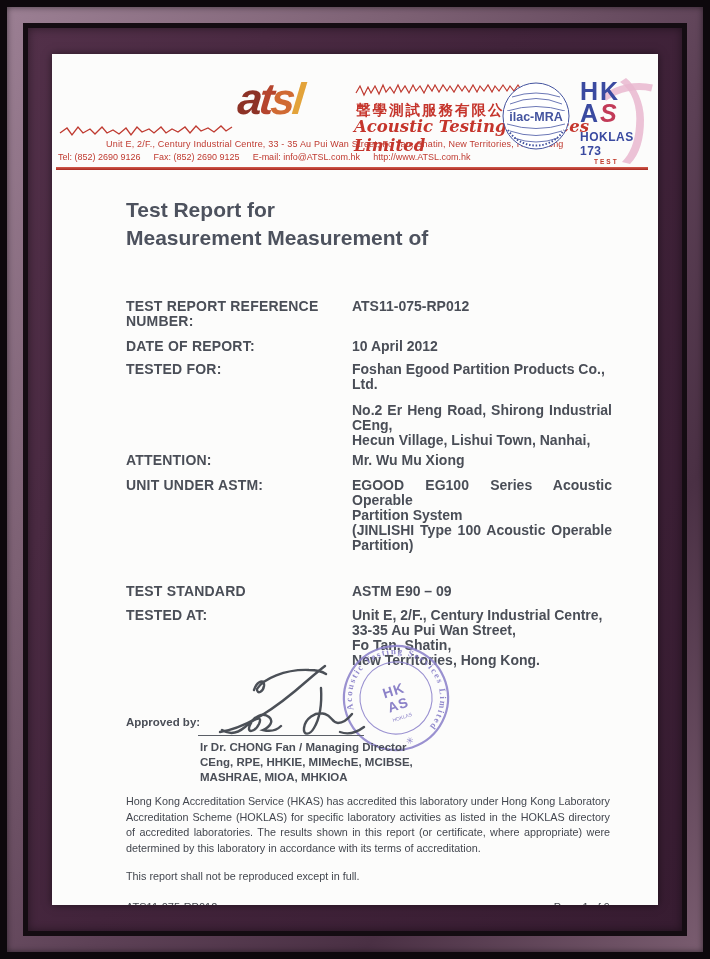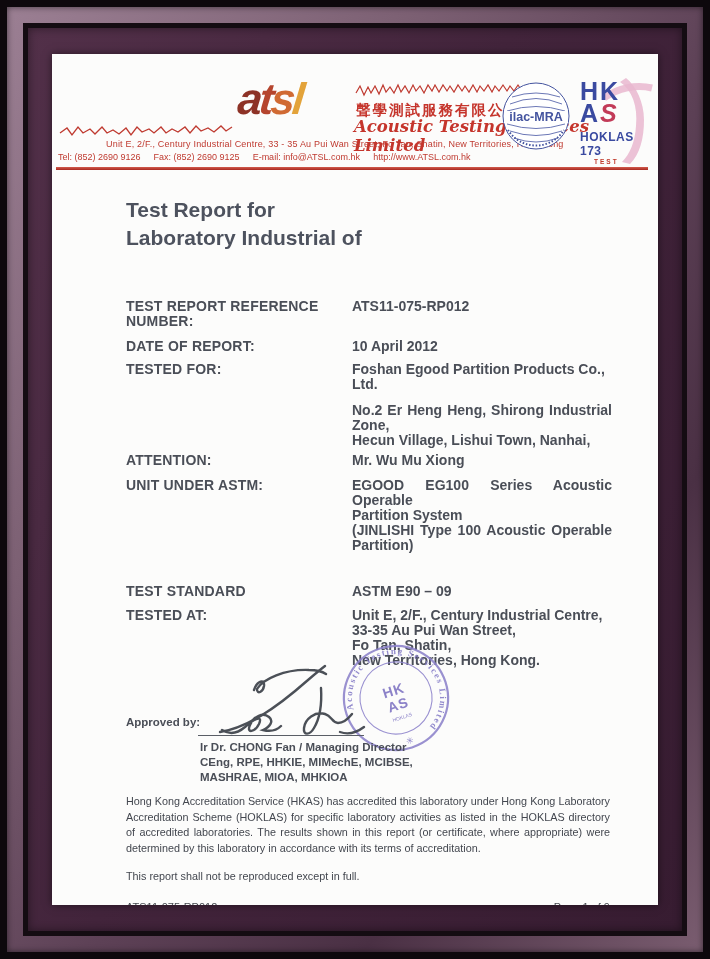--- a/index.html
+++ b/index.html
@@ -120,40 +120,40 @@
         <div class="hkas-letters">
           <div>HK</div>
           <div><span>A</span><span class="s">S</span></div>
         </div>
         <div class="hoklas">HOKLAS 173</div>
         <div class="hoklas-sub">TEST</div>
       </div>
 
       <div class="abs title">
         <div>Test Report for</div>
-        <div>Laboratory Industrial of</div>
+        <div>Measurement Measurement of</div>
       </div>
 
       <div class="abs fields">
         <div class="row" style="margin-top:9px">
           <div class="lbl">TEST REPORT REFERENCE NUMBER:</div>
           <div class="val">ATS11-075-RP012</div>
         </div>
         <div class="row" style="margin-top:10px">
           <div class="lbl">DATE OF REPORT:</div>
           <div class="val">10 April 2012</div>
         </div>
         <div class="row" style="margin-top:8px">
           <div class="lbl">TESTED FOR:</div>
           <div class="val">Foshan Egood Partition Products Co., Ltd.</div>
         </div>
         <div class="row" style="margin-top:11px">
           <div class="lbl"></div>
           <div class="val">
-            <div class="stretch">No.2 Er Heng Heng, Shirong Industrial Zone,</div>
+            <div class="stretch">No.2 Er Heng Road, Shirong Industrial CEng,</div>
             <div>Hecun Village, Lishui Town, Nanhai,</div>
           </div>
         </div>
         <div class="row" style="margin-top:5px">
           <div class="lbl">ATTENTION:</div>
           <div class="val">Mr. Wu Mu Xiong</div>
         </div>
         <div class="row" style="margin-top:10px">
           <div class="lbl">UNIT UNDER ASTM:</div>
           <div class="val">

